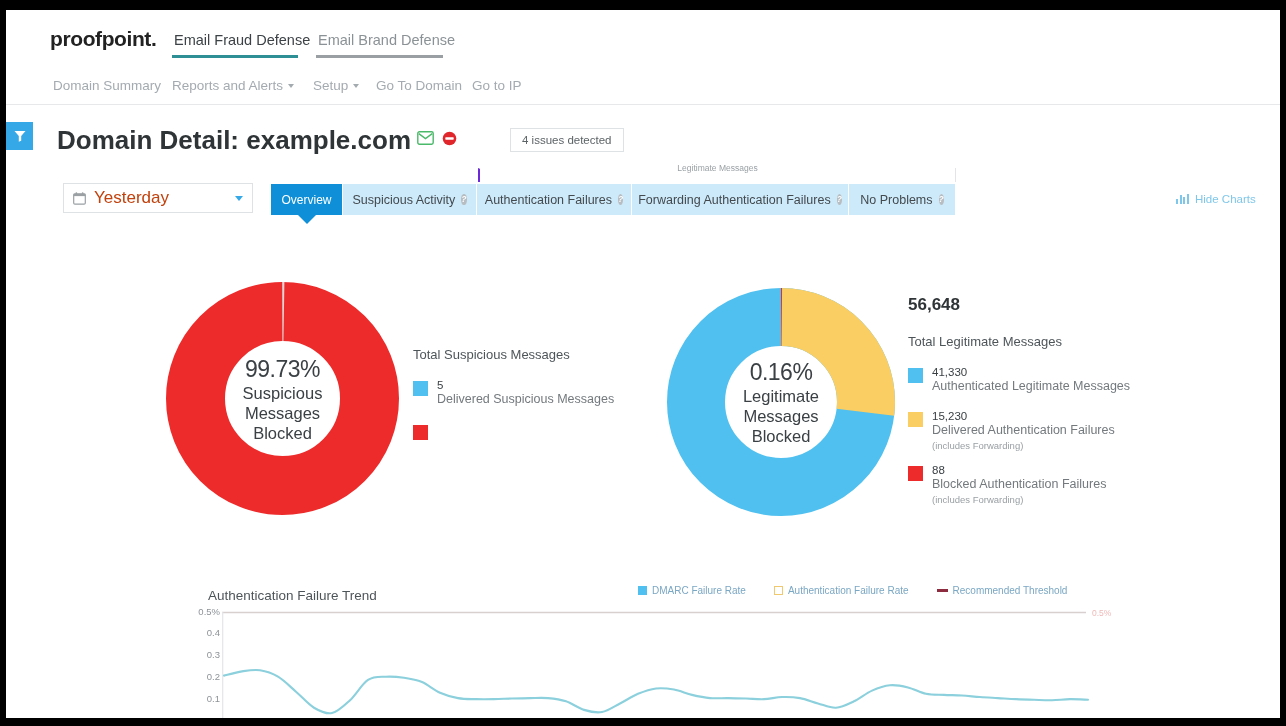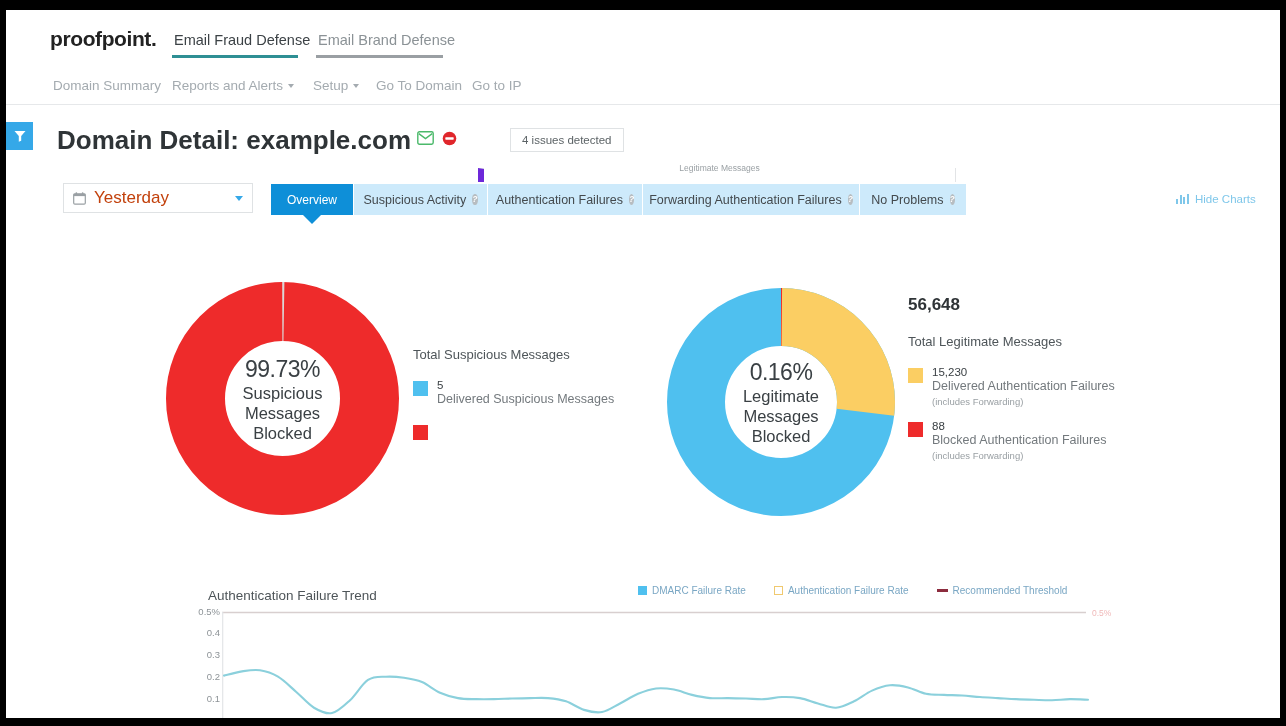--- a/index.html
+++ b/index.html
@@ -75,21 +75,21 @@
     display:flex; align-items:center; padding:0 9px;
   }
   .datepicker .dp-label { font-size:17px; color:#c2410c; margin-left:8px; flex:1; }
   .dp-caret {
     border-left:4px solid transparent; border-right:4px solid transparent;
     border-top:5px solid #35a8e8;
   }
 
   .legit-bracket {
     position:absolute; left:472px; top:158px; width:478px; height:14px;
-    border-left:6px solid #6d28d9; border-right:1px solid #e2e4e6;
+    border-left:2px solid #6d28d9; border-right:1px solid #e2e4e6;
     border-top:1px solid #e2e4e6;
   }
   .legit-bracket-label {
     position:absolute; left:0; right:0; top:-6px; text-align:center;
     font-size:8.5px; color:#9aa0a4; background:#fff;
     display:inline-block; width:100%;
   }
   .legit-bracket-label span { background:#fff; padding:0 6px; }
 
   .tabstrip { position:absolute; left:265px; top:174px; height:31px; display:flex; }
@@ -209,21 +209,21 @@
     <i class="dp-caret"></i>
   </div>
 
   <div class="legit-bracket">
     <div class="legit-bracket-label">
       <span>Legitimate Messages</span>
     </div>
   </div>
 
   <div class="tabstrip">
-    <div class="tab active" style="width:83px;">
+    <div class="tab active" style="width:72px;">
       <span>Overview</span>
       <i class="pointer"></i>
     </div>
     <div class="tab" style="width:134px;">
       <span>Suspicious Activity</span>
       <i class="qmark">?</i>
     </div>
     <div class="tab" style="width:155px;">
       <span>Authentication Failures</span>
       <i class="qmark">?</i>
@@ -290,20 +290,27 @@
       <div class="donut-sub">Legitimate</div>
       <div class="donut-sub">Messages</div>
       <div class="donut-sub">Blocked</div>
     </div>
   </div>
 
   <div class="legend-block" style="left:902px; top:285px; width:240px;">
     <div class="legend-total-num">56,648</div>
     <div class="legend-total-label">Total Legitimate Messages</div>
 
+    <div class="legend-row">
+      <span class="legend-swatch" style="background:#4fc0ef;"></span>
+      <span>
+        <span class="legend-num" style="display:block;">41,330</span>
+        <span class="legend-desc" style="display:block;">Authenticated Legitimate Messages</span>
+      </span>
+    </div>
 
     <div class="legend-row">
       <span class="legend-swatch" style="background:#fbce63;"></span>
       <span>
         <span class="legend-num" style="display:block;">15,230</span>
         <span class="legend-desc" style="display:block;">Delivered Authentication Failures</span>
         <span class="legend-note" style="display:block;">(includes Forwarding)</span>
       </span>
     </div>
 

